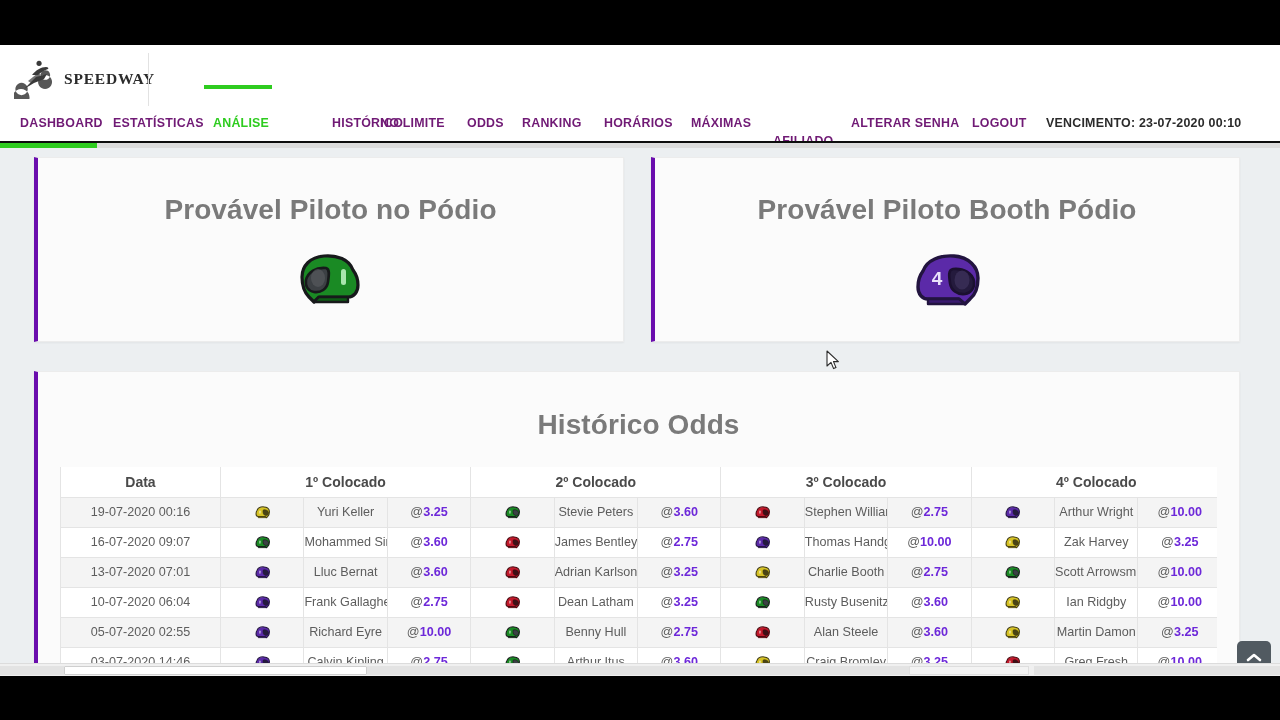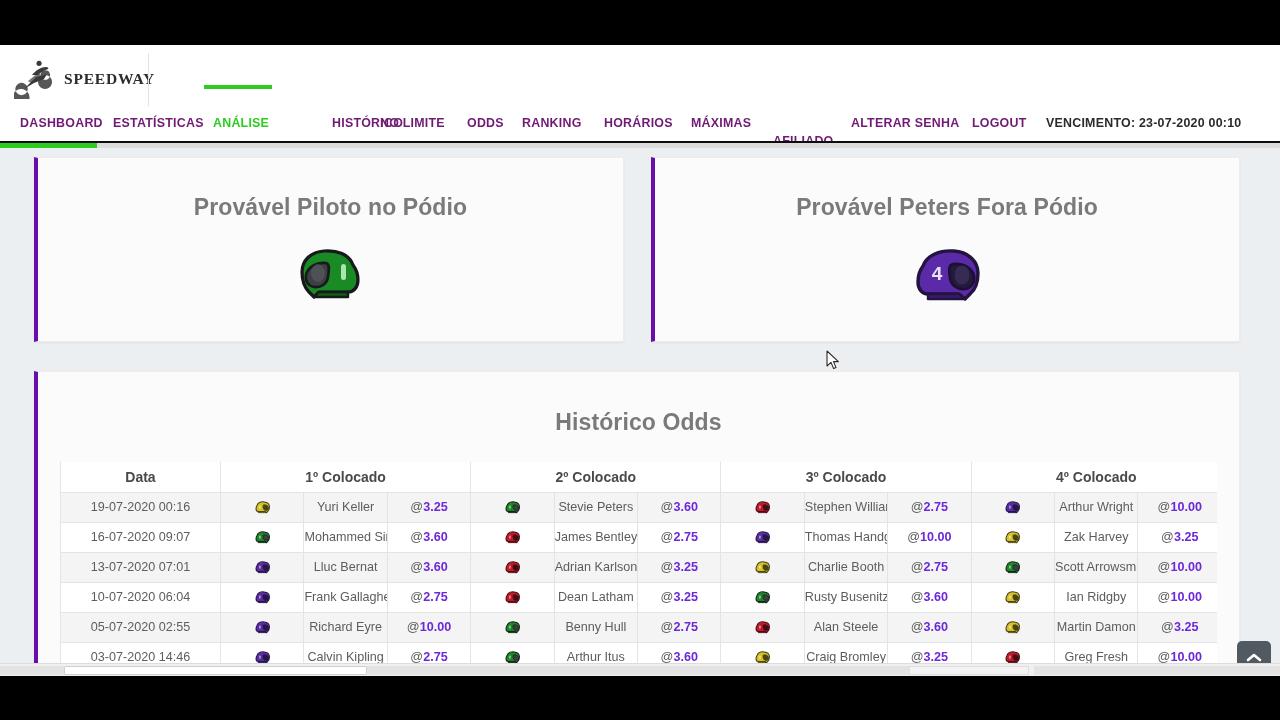--- a/index.html
+++ b/index.html
@@ -85,21 +85,21 @@
 
   .card {
     position: absolute;
     background: #fbfbfb;
     border: 1px solid #ececec;
     border-left: 4px solid #6a0dad;
     box-shadow: 0 1px 2px rgba(0,0,0,0.05);
   }
   .card-title {
     text-align: center;
-    font-size: 23px;
+    font-size: 28px;
     font-weight: 700;
     color: #7a7a7a;
     letter-spacing: 0.1px;
   }
 
   #card-podium     { left: 34px;  top: 14px; width: 590px; height: 185px; }
   #card-nonpodium  { left: 651px; top: 14px; width: 589px; height: 185px; }
   #card-podium .card-title,
   #card-nonpodium .card-title { margin-top: 36px; }
 
@@ -242,21 +242,21 @@
             <path d="M40 16 C50 15 58 20 60 28 C61 34 58 39 52 40 C45 41 39 37 38 30 C37 23 36 17 40 16 Z" fill="#3c4044" stroke="#17191b" stroke-width="2.6"></path>
             <ellipse cx="48" cy="26" rx="7" ry="9" fill="#55595d" opacity="0.7"></ellipse>
             <rect x="20" y="17" width="5" height="16" rx="2.5" fill="#b8f0bd" opacity="0.9"></rect>
             <path d="M18 45 L47 45 L52 50 L18 50 Z" fill="#0f5c16" stroke="#17191b" stroke-width="2.4" stroke-linejoin="round"></path>
           </g>
         </svg>
       </div>
     </section>
 
     <section class="card" id="card-nonpodium">
-      <h2 class="card-title">Provável Peters Fora Pódio</h2>
+      <h2 class="card-title">Provável Piloto Booth Pódio</h2>
       <div class="helmet-wrap">
         <svg width="76" height="58" viewBox="0 0 76 58">
           <path d="M14 19 C18 8 31 3 45 4 C60 5 69 15 69 26 C69 35 66 43 61 47 L56 52 L50 47 L19 47 C13 47 9 42 9 35 C9 28 11 23 14 19 Z" fill="#5b2aa8" stroke="#22143f" stroke-width="3.4" stroke-linejoin="round"></path>
           <path d="M44 17 C55 16 63 21 65 29 C66 36 62 41 56 42 C48 43 42 38 41 31 C40 24 39 18 44 17 Z" fill="#241a3d" stroke="#1b1030" stroke-width="2.6"></path>
           <ellipse cx="53" cy="28" rx="7.5" ry="9.5" fill="#3a2f57" opacity="0.85"></ellipse>
           <text x="28" y="33" font-family="'Liberation Sans', sans-serif" font-size="19" font-weight="700" fill="#e9e2fb" text-anchor="middle">4</text>
           <path d="M19 47 L50 47 L56 52 L19 52 Z" fill="#3a1a70" stroke="#22143f" stroke-width="2.4" stroke-linejoin="round"></path>
         </svg>
       </div>
     </section>

